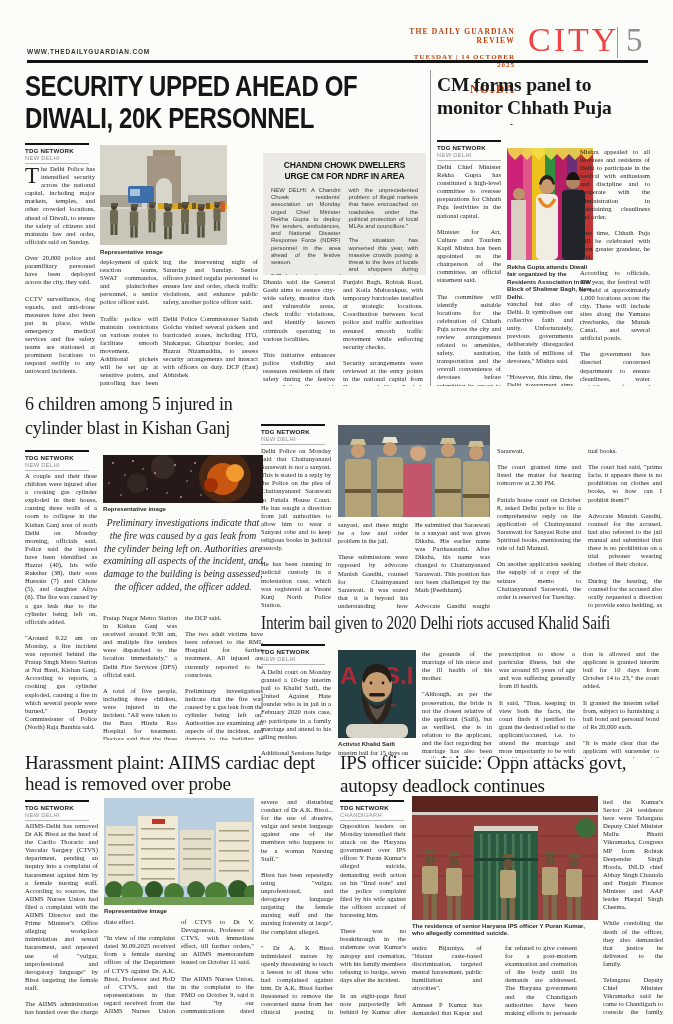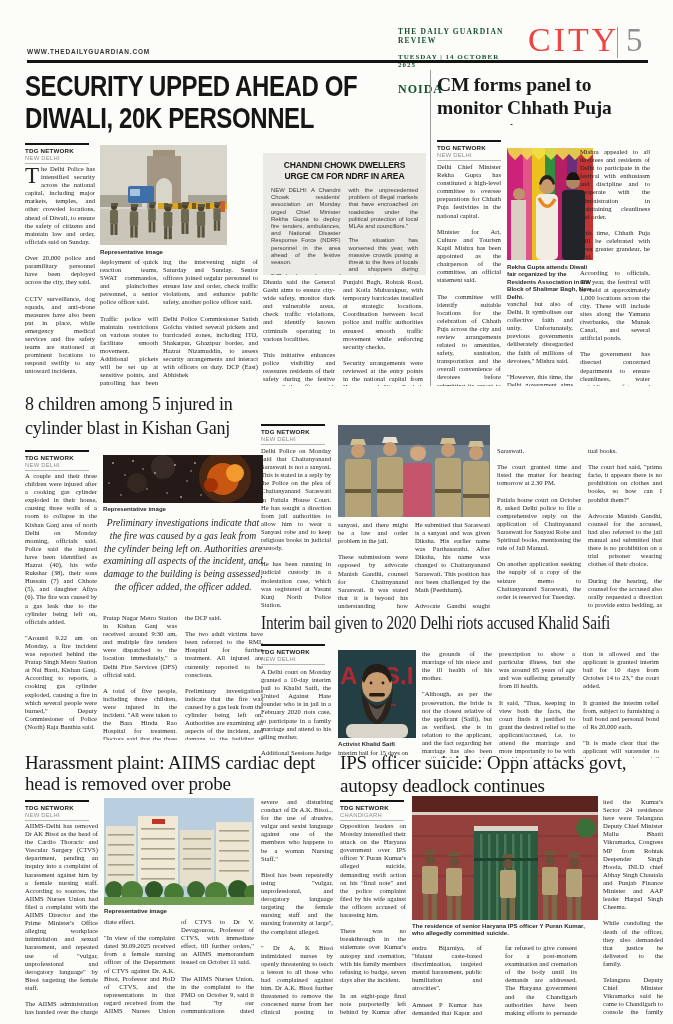--- a/index.html
+++ b/index.html
@@ -1,21 +1,21 @@
 <!DOCTYPE html>
 <html><head>
 <meta charset="utf-8">
 <style>
   html,body{margin:0;padding:0;background:#888;}
   #page{position:relative;width:673px;height:1024px;background:#fcfcf9;margin:0 auto;overflow:hidden;
         font-family:"Liberation Serif",serif;color:#1d1d1d;}
   .abs{position:absolute;overflow:hidden;}
   
   .site{font:700 6.5px "Liberation Sans",sans-serif;letter-spacing:.8px;color:#333;}
-  .mastinfo{font-family:"Liberation Serif",serif;color:#14532d;}
+  .mastinfo{text-align:right;font-family:"Liberation Serif",serif;color:#c2410c;}
   .mastinfo .l1{font-size:7.5px;font-weight:700;letter-spacing:1.2px;}
   .mastinfo .l2{font-size:7px;font-weight:700;letter-spacing:1px;margin-top:8px;}
   .mastinfo .l3{font-size:12px;font-weight:700;letter-spacing:1px;margin-top:13px;}
   .city-big{font-family:"Liberation Serif",serif;font-size:34px;letter-spacing:3px;color:#ef4444;}
   .page-num{font-family:"Liberation Serif",serif;font-size:33px;color:#8f8f8f;}
   .rule-thick{background:#141414;}
   .vline{background:#9a9a9a;}
   
   .hl-main{font-family:"Liberation Sans",sans-serif;font-weight:700;font-size:30px;line-height:32px;
            letter-spacing:-.5px;color:#161616;transform:scaleX(.8);transform-origin:0 0;white-space:pre-line;}
@@ -208,21 +208,21 @@
   <div class="abs bt" style="left:580px;top:148px;width:70px;height:238px;">Mishra appealed to all devotees and residents of Delhi to participate in the festival with enthusiasm and discipline and to cooperate with the administration in maintaining cleanliness and order.
 
 This time, Chhath Puja will be celebrated with even greater grandeur, he said.
 
 According to officials, this year, the festival will be held at approximately 1,000 locations across the city. These will include sites along the Yamuna riverbanks, the Munak Canal, and several artificial ponds.
 
 The government has directed concerned departments to ensure cleanliness, water sprinkling, safety and improved traffic management at all sites, the officials said, adding that medical facilities and special lighting arrangements will also be provided for devotees.
 
 The irrigation department has been tasked with removing water hyacinth from the Yamuna to ensure clean water for the rituals, they added.</div>
 
-  <div class="abs hl-serif" style="left:25px;top:392px;width:242px;height:52px;font-size:18px;line-height:24px;font-weight:400;">8 children among 5 injured in cylinder blast in Kishan Ganj</div>
+  <div class="abs hl-serif" style="left:25px;top:392px;width:242px;height:52px;font-size:18px;line-height:24px;font-weight:400;">6 children among 5 injured in cylinder blast in Kishan Ganj</div>
   <div class="abs byline" style="left:25px;top:450px;">
     <div class="net">TDG NETWORK</div>
     <div class="city">NEW DELHI</div>
   </div>
   <div class="abs bt" style="left:25px;top:472px;width:72px;height:268px;">A couple and their three children were injured after a cooking gas cylinder exploded in their house, causing three walls of a room to collapse in the Kishan Ganj area of north Delhi on Monday morning, officials said. Police said the injured have been identified as Hazrat (40), his wife Rukshar (38), their sons Hussain (7) and Chhote (5), and daughter Afiya (6). The fire was caused by a gas leak due to the cylinder being left on, officials added.
 
 "Around 9.22 am on Monday, a fire incident was reported behind the Pratap Singh Metro Station at Nai Basti, Kishan Ganj. According to reports, a cooking gas cylinder exploded, causing a fire in which several people were burned," Deputy Commissioner of Police (North) Raja Banthia said.
 
 Teams from both the police and fire departments promptly arrived at the scene. While the fire was quickly brought under control, the force of the explosion caused three walls of one room to collapse, he added.
 

